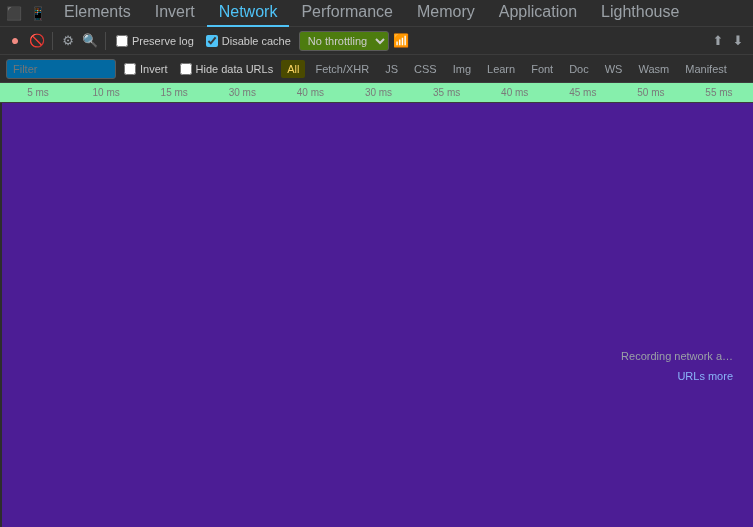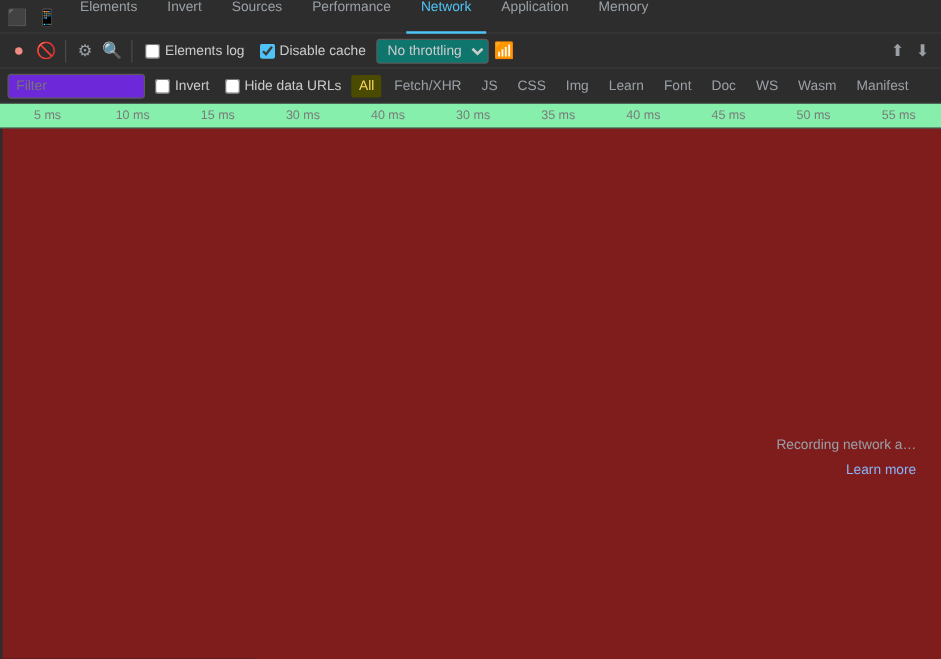--- a/index.html
+++ b/index.html
@@ -37,25 +37,25 @@
       border-radius: 3px;
       cursor: pointer;
       color: #9aa0a6;
       font-size: 13px;
     }
 
     .tab-item {
       padding: 0 12px;
       height: 27px;
       display: flex;
-      align-items: flex-start;
+      align-items: center;
       cursor: pointer;
       color: #9aa0a6;
       border-bottom: 2px solid transparent;
-      font-size: 11px;
+      font-size: 16px;
       white-space: nowrap;
     }
     .tab-item.active {
       color: #4fc3f7;
       border-bottom: 2px solid #4fc3f7;
     }
 
     
     .toolbar {
       display: flex;
@@ -94,48 +94,47 @@
       padding: 0 4px;
       font-size: 11px;
     }
     .checkbox-label input[type="checkbox"] {
       width: 12px;
       height: 12px;
       accent-color: #4fc3f7;
       cursor: pointer;
     }
     .throttle-select {
-      background: #0f766e;
+      background: #4d7c0f;
       border: 1px solid #5a5a5a;
       color: #ccc;
       font-size: 11px;
       padding: 1px 4px;
       border-radius: 3px;
       cursor: pointer;
       height: 20px;
-      text-align: center;
     }
     .toolbar-spacer { flex: 1; }
     .upload-icons {
       display: flex;
       gap: 2px;
     }
 
     
     .filter-bar {
       display: flex;
       align-items: center;
       background: #2d2d2d;
       border-bottom: 1px solid #3c3c3c;
       height: 28px;
       padding: 0 6px;
       gap: 4px;
     }
     .filter-input {
-      background: #6d28d9;
+      background: #0369a1;
       border: 1px solid #5a5a5a;
       color: #ccc;
       font-size: 11px;
       padding: 2px 6px;
       border-radius: 3px;
       width: 110px;
       height: 20px;
     }
 
     .type-btn {
@@ -167,21 +166,21 @@
     .timeline-tick {
       font-size: 10px;
       color: #7a7a7a;
       flex: 1;
       text-align: center;
       white-space: nowrap;
     }
 
     
     .main-content {
-      background: #7f1d1d;
+      background: #4c1d95;
       flex: 1;
       position: relative;
       display: flex;
       flex-direction: column;
       height: calc(527px - 27px - 28px - 28px - 20px);
       overflow: hidden;
     }
 
     
     .empty-state {
@@ -215,47 +214,47 @@
   <div class="tab-icons">
     <div class="icon-btn">⬛</div>
     <div class="icon-btn">📱</div>
   </div>
   <div class="tab-item">
     <span>Elements</span>
   </div>
   <div class="tab-item">
     <span>Invert</span>
   </div>
-  <div class="tab-item">
-    <span>Sources</span>
-  </div>
-  <div class="tab-item">
-    <span>Performance</span>
-  </div>
   <div class="tab-item active">
     <span>Network</span>
   </div>
   <div class="tab-item">
+    <span>Performance</span>
+  </div>
+  <div class="tab-item">
+    <span>Memory</span>
+  </div>
+  <div class="tab-item">
     <span>Application</span>
   </div>
   <div class="tab-item">
-    <span>Memory</span>
+    <span>Lighthouse</span>
   </div>
 </div>
 
 <div class="toolbar">
   <div class="toolbar-icon red" title="Stop recording network log">⏺</div>
   <div class="toolbar-icon" title="Clear">🚫</div>
   <div class="divider-v"></div>
   <div class="toolbar-icon">⚙</div>
   <div class="toolbar-icon">🔍</div>
   <div class="divider-v"></div>
   <label class="checkbox-label">
     <input type="checkbox" style="">
-    <span>Elements log</span>
+    <span>Preserve log</span>
   </label>
   <label class="checkbox-label">
     <input type="checkbox" checked="" style="">
     <span>Disable cache</span>
   </label>
   <select class="throttle-select">
     <option>No throttling</option>
     <option>Fast 3G</option>
     <option>Slow 3G</option>
     <option>Offline</option>
@@ -324,15 +323,15 @@
   <span class="timeline-tick">40 ms</span>
   <span class="timeline-tick">45 ms</span>
   <span class="timeline-tick">50 ms</span>
   <span class="timeline-tick">55 ms</span>
 </div>
 
 <div class="main-content">
   <div class="left-border"></div>
   <div class="empty-state">
     <div>Recording network a…</div>
-    <a class="learn-more" href="#">Learn more</a>
+    <a class="learn-more" href="#">URLs more</a>
   </div>
 </div>
 
 </body></html>

